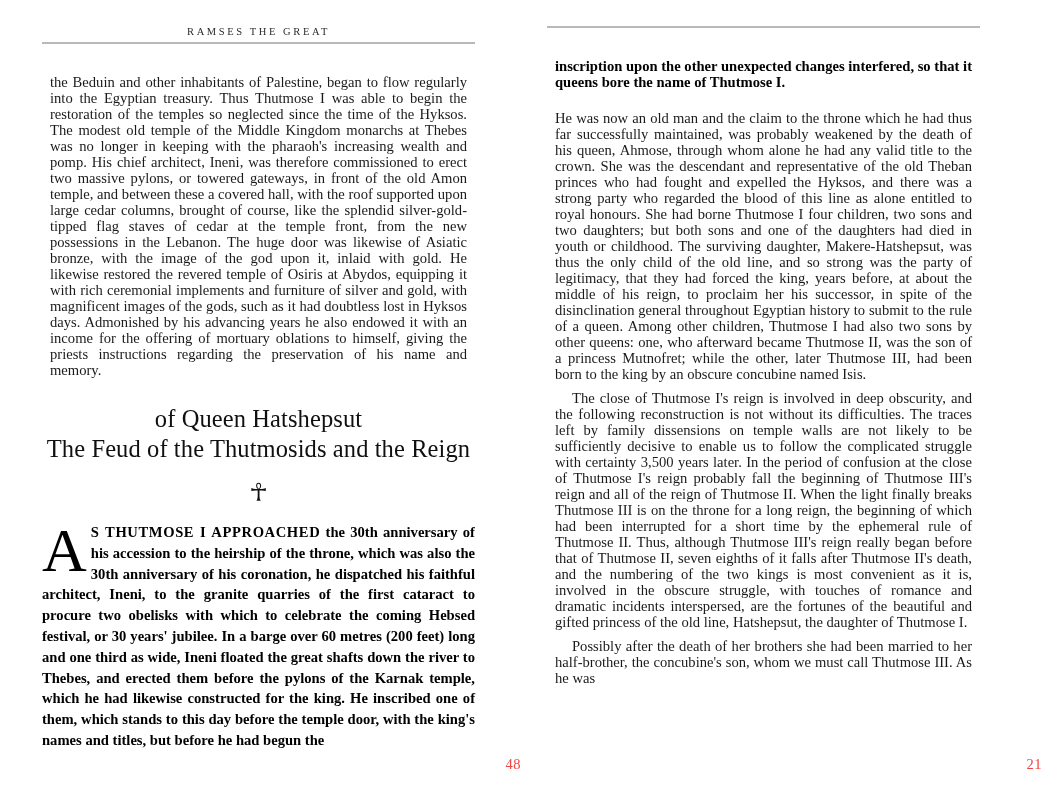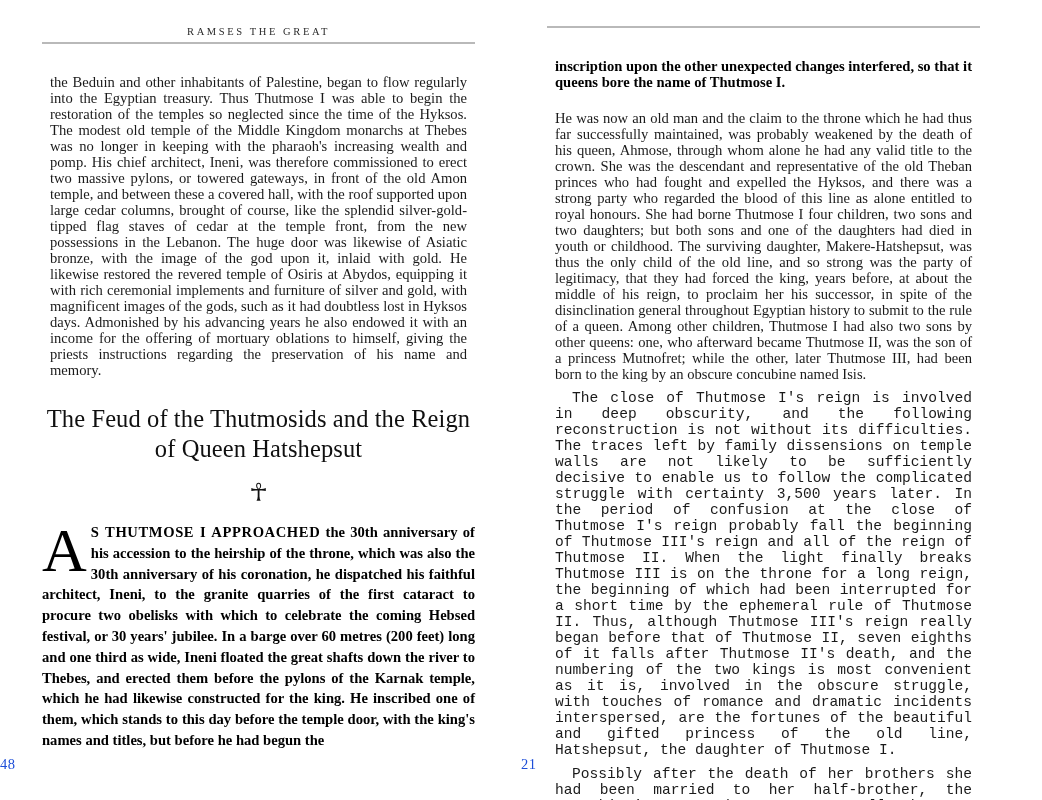--- a/index.html
+++ b/index.html
@@ -56,21 +56,21 @@
 
   
   .body p {
     margin: 8px;
     text-align: justify;
     text-justify: inter-word;
     font-size: 14.6px;
     line-height: 16px;
     hyphens: none;
   }
-  .body p.indent { text-indent: 17px; font-family: Liberation Mono, monospace; }
+  .body p.indent { text-indent: 17px; }
 
   
   .chapter-block {
     margin-top: 26px;
     margin-bottom: 16px;
   }
   .chapter-title {
     text-align: center;
     font-size: 24.5px;
     line-height: 30px;
@@ -114,44 +114,44 @@
     letter-spacing: 0.6px;
     margin-top: 34px;
   }
 
   
   .folio {
     position: absolute;
     bottom: 27px;
     left: 0;
     width: 100%;
-    text-align: left;
+    text-align: right;
     font-size: 14.5px;
-    color: #1d4ed8;
+    color: #ef4444;
     letter-spacing: 0.5px;
   }
 </style>
 </head>
 <body>
 
 <div class="spread">
 
   <div class="page page-left">
     <div class="page-inner">
 
       <div class="runhead">Ramses the Great</div>
       <div class="runrule"></div>
 
       <div class="body">
         <p>the Beduin and other inhabitants of Palestine, began to flow regularly into the Egyptian treasury. Thus Thutmose I was able to begin the restoration of the temples so neglected since the time of the Hyksos. The modest old temple of the Middle Kingdom monarchs at Thebes was no longer in keeping with the pharaoh's increasing wealth and pomp. His chief architect, Ineni, was therefore commissioned to erect two massive pylons, or towered gateways, in front of the old Amon temple, and between these a covered hall, with the roof supported upon large cedar columns, brought of course, like the splendid silver-gold-tipped flag staves of cedar at the temple front, from the new possessions in the Lebanon. The huge door was likewise of Asiatic bronze, with the image of the god upon it, inlaid with gold. He likewise restored the revered temple of Osiris at Abydos, equipping it with rich ceremonial implements and furniture of silver and gold, with magnificent images of the gods, such as it had doubtless lost in Hyksos days. Admonished by his advancing years he also endowed it with an income for the offering of mortuary oblations to himself, giving the priests instructions regarding the preservation of his name and memory.</p>
       </div>
 
       <div class="chapter-block">
+        <h1 class="chapter-title">of Queen Hatshepsut</h1>
         <h1 class="chapter-title">The Feud of the Thutmosids and the Reign</h1>
-        <h1 class="chapter-title">of Queen Hatshepsut</h1>
         <div class="ornament">☥</div>
       </div>
 
       <p class="opening">
         <span class="dropcap">A</span><span class="smallcaps">S THUTMOSE I APPROACHED</span><span> the 30th anniversary of his accession to the heirship of the throne, which was also the 30th anniversary of his coronation, he dispatched his faithful architect, Ineni, to the granite quarries of the first cataract to procure two obelisks with which to celebrate the coming Hebsed festival, or 30 years' jubilee. In a barge over 60 metres (200 feet) long and one third as wide, Ineni floated the great shafts down the river to Thebes, and erected them before the pylons of the Karnak temple, which he had likewise constructed for the king. He inscribed one of them, which stands to this day before the temple door, with the king's names and titles, but before he had begun the</span>
       </p>
 
     </div>
     <div class="folio">48</div>
   </div>

